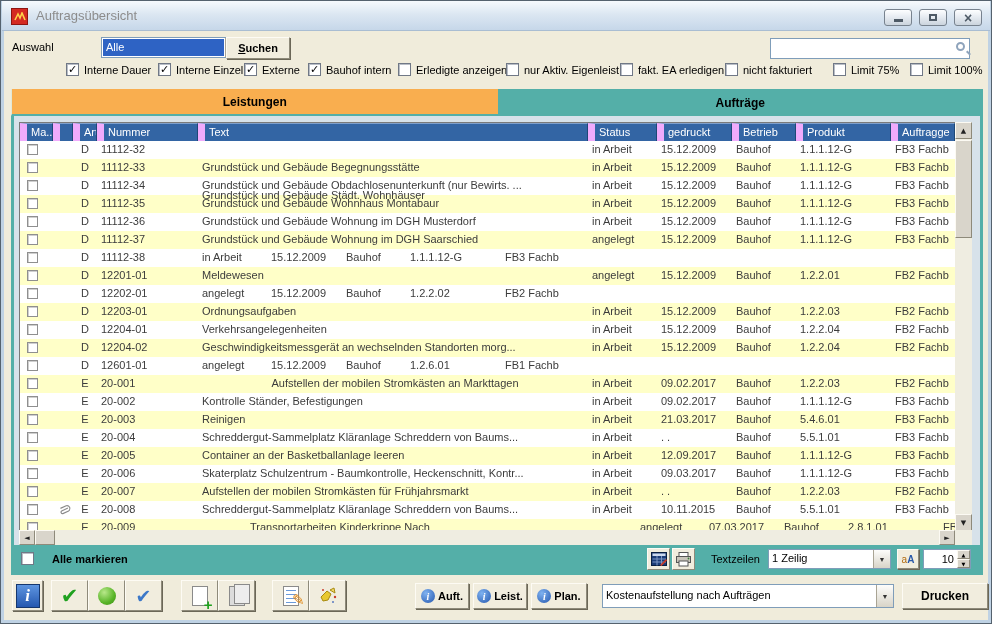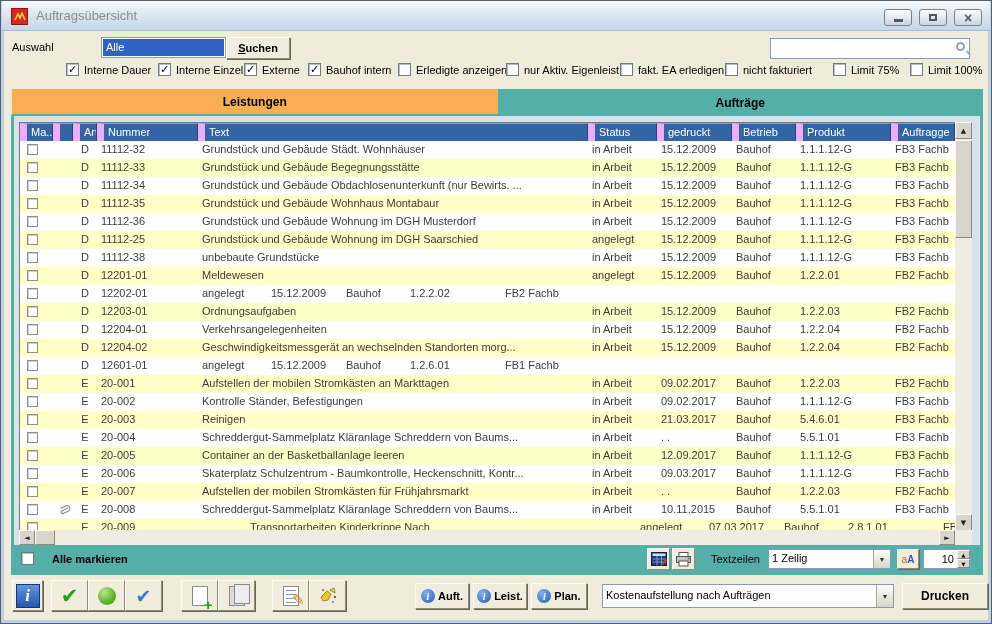--- a/index.html
+++ b/index.html
@@ -213,21 +213,21 @@
               <div class="hcell" style="width: 64px;">Auftragge</div>
             </div>
           <div class="grid-body" id="gridBody">
               <div class="grid-row even">
                 <div class="bcell center" style="width: 33px; padding-left: 0px;">
                   <div class="rowcb"></div>
                 </div>
                 <div class="bcell " style="width: 20px;"></div>
                 <div class="bcell center" style="width: 24px;">D</div>
                 <div class="bcell " style="width: 101px;">11112-32</div>
-                <div class="bcell " style="width: 390px;">Grundstück und Gebäude Städt. Wohnhäuser</div>
+                <div class="bcell " style="width: 390px; margin-top: 46px;">Grundstück und Gebäude Städt. Wohnhäuser</div>
                 <div class="bcell " style="width: 69px;">in Arbeit</div>
                 <div class="bcell " style="width: 75px;">15.12.2009</div>
                 <div class="bcell " style="width: 64px;">Bauhof</div>
                 <div class="bcell " style="width: 95px;">1.1.1.12-G</div>
                 <div class="bcell " style="width: 64px;">FB3 Fachb</div>
               </div>
               <div class="grid-row odd">
                 <div class="bcell center" style="width: 33px; padding-left: 0px;">
                   <div class="rowcb"></div>
                 </div>
@@ -282,36 +282,35 @@
                 <div class="bcell " style="width: 64px;">Bauhof</div>
                 <div class="bcell " style="width: 95px;">1.1.1.12-G</div>
                 <div class="bcell " style="width: 64px;">FB3 Fachb</div>
               </div>
               <div class="grid-row odd">
                 <div class="bcell center" style="width: 33px; padding-left: 0px;">
                   <div class="rowcb"></div>
                 </div>
                 <div class="bcell " style="width: 20px;"></div>
                 <div class="bcell center" style="width: 24px;">D</div>
-                <div class="bcell " style="width: 101px;">11112-25</div>
+                <div class="bcell " style="width: 101px;">11112-37</div>
                 <div class="bcell " style="width: 390px;">Grundstück und Gebäude Wohnung im DGH Saarschied</div>
                 <div class="bcell " style="width: 69px;">angelegt</div>
                 <div class="bcell " style="width: 75px;">15.12.2009</div>
                 <div class="bcell " style="width: 64px;">Bauhof</div>
                 <div class="bcell " style="width: 95px;">1.1.1.12-G</div>
                 <div class="bcell " style="width: 64px;">FB3 Fachb</div>
               </div>
               <div class="grid-row even">
                 <div class="bcell center" style="width: 33px; padding-left: 0px;">
                   <div class="rowcb"></div>
                 </div>
                 <div class="bcell " style="width: 20px;"></div>
                 <div class="bcell center" style="width: 24px;">D</div>
                 <div class="bcell " style="width: 101px;">11112-38</div>
-                <div class="bcell " style="width: 390px;">unbebaute Grundstücke</div>
                 <div class="bcell " style="width: 69px;">in Arbeit</div>
                 <div class="bcell " style="width: 75px;">15.12.2009</div>
                 <div class="bcell " style="width: 64px;">Bauhof</div>
                 <div class="bcell " style="width: 95px;">1.1.1.12-G</div>
                 <div class="bcell " style="width: 64px;">FB3 Fachb</div>
               </div>
               <div class="grid-row odd">
                 <div class="bcell center" style="width: 33px; padding-left: 0px;">
                   <div class="rowcb"></div>
                 </div>
@@ -393,21 +392,21 @@
                 <div class="bcell " style="width: 95px;">1.2.6.01</div>
                 <div class="bcell " style="width: 64px;">FB1 Fachb</div>
               </div>
               <div class="grid-row odd">
                 <div class="bcell center" style="width: 33px; padding-left: 0px;">
                   <div class="rowcb"></div>
                 </div>
                 <div class="bcell " style="width: 20px;"></div>
                 <div class="bcell center" style="width: 24px;">E</div>
                 <div class="bcell " style="width: 101px;">20-001</div>
-                <div class="bcell " style="width: 390px;">Aufstellen der mobilen Stromkästen an Markttagen</div>
+                <div class="bcell " style="width: 390px; text-align: center;">Aufstellen der mobilen Stromkästen an Markttagen</div>
                 <div class="bcell " style="width: 69px;">in Arbeit</div>
                 <div class="bcell " style="width: 75px;">09.02.2017</div>
                 <div class="bcell " style="width: 64px;">Bauhof</div>
                 <div class="bcell " style="width: 95px;">1.2.2.03</div>
                 <div class="bcell " style="width: 64px;">FB2 Fachb</div>
               </div>
               <div class="grid-row even">
                 <div class="bcell center" style="width: 33px; padding-left: 0px;">
                   <div class="rowcb"></div>
                 </div>

